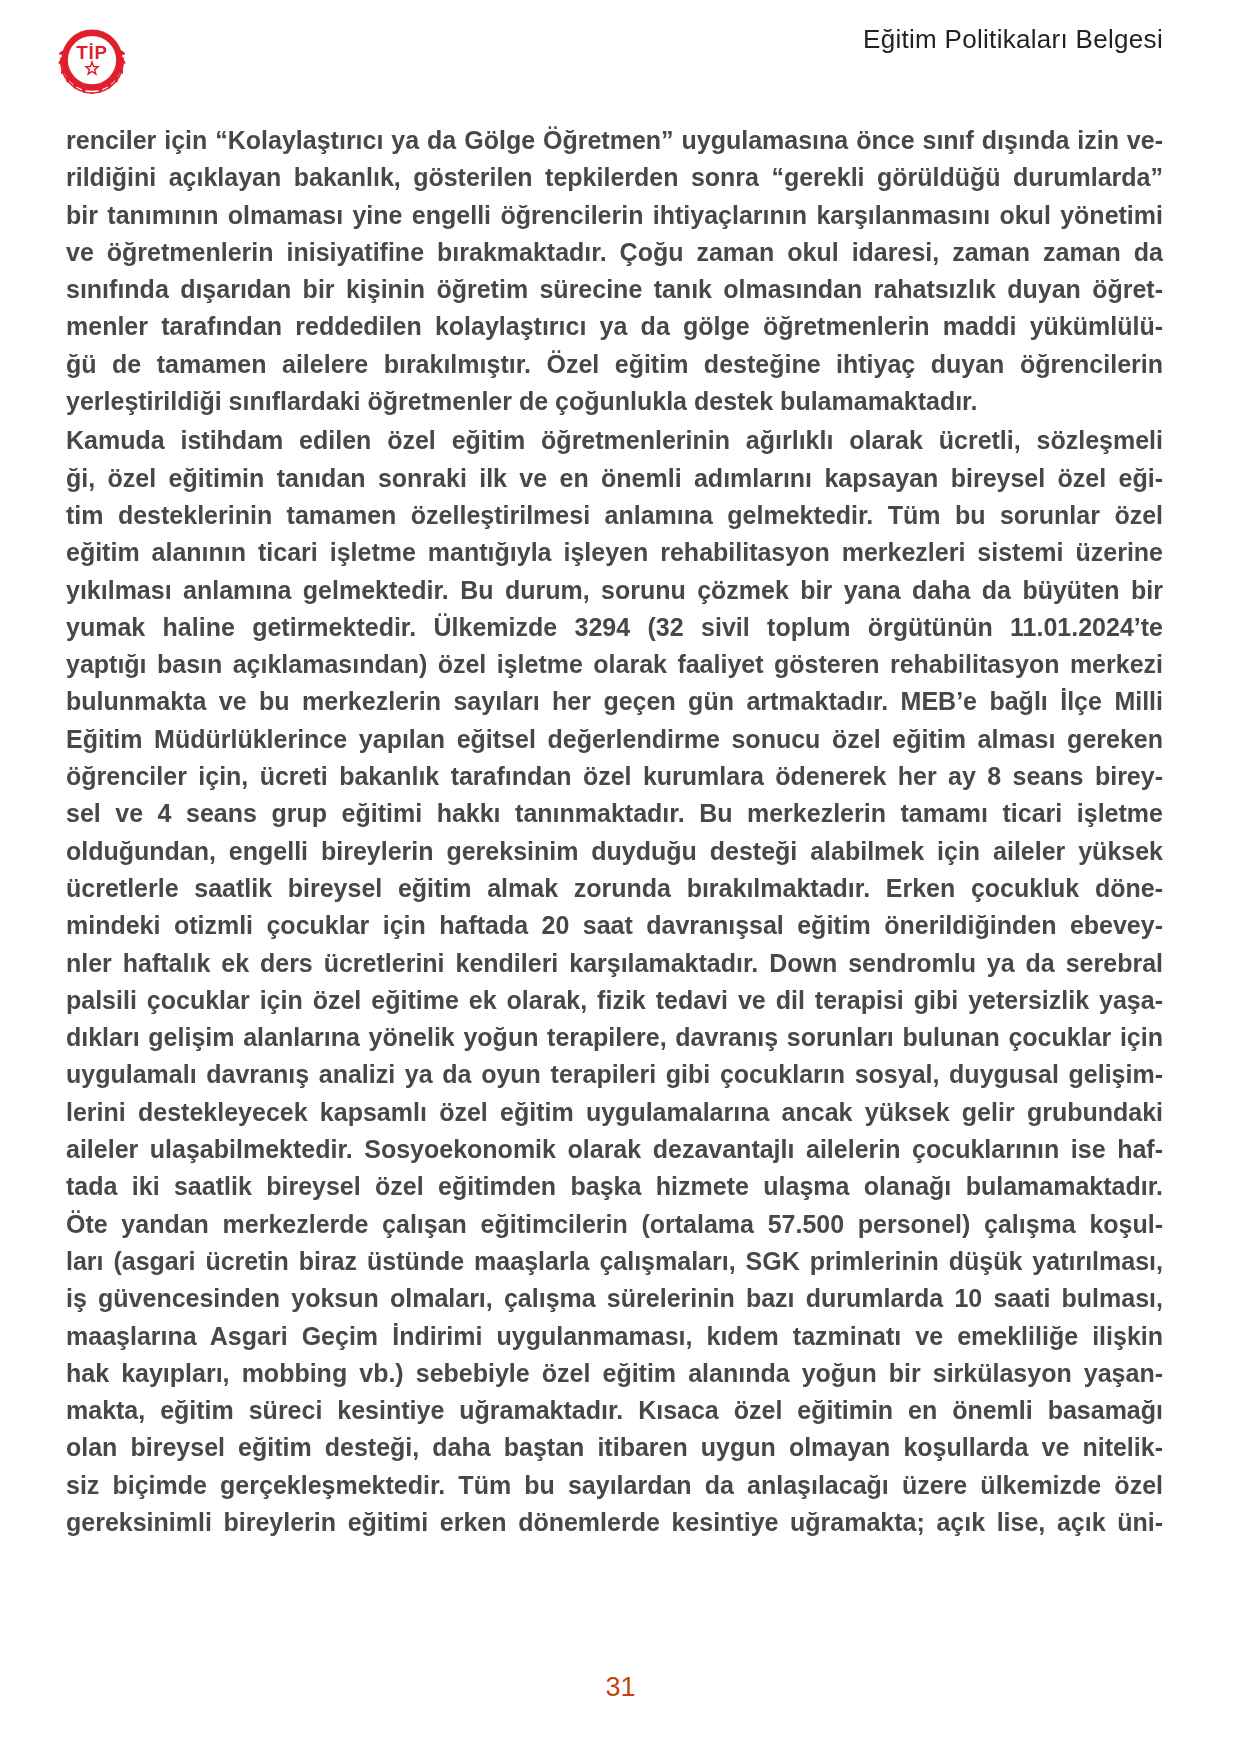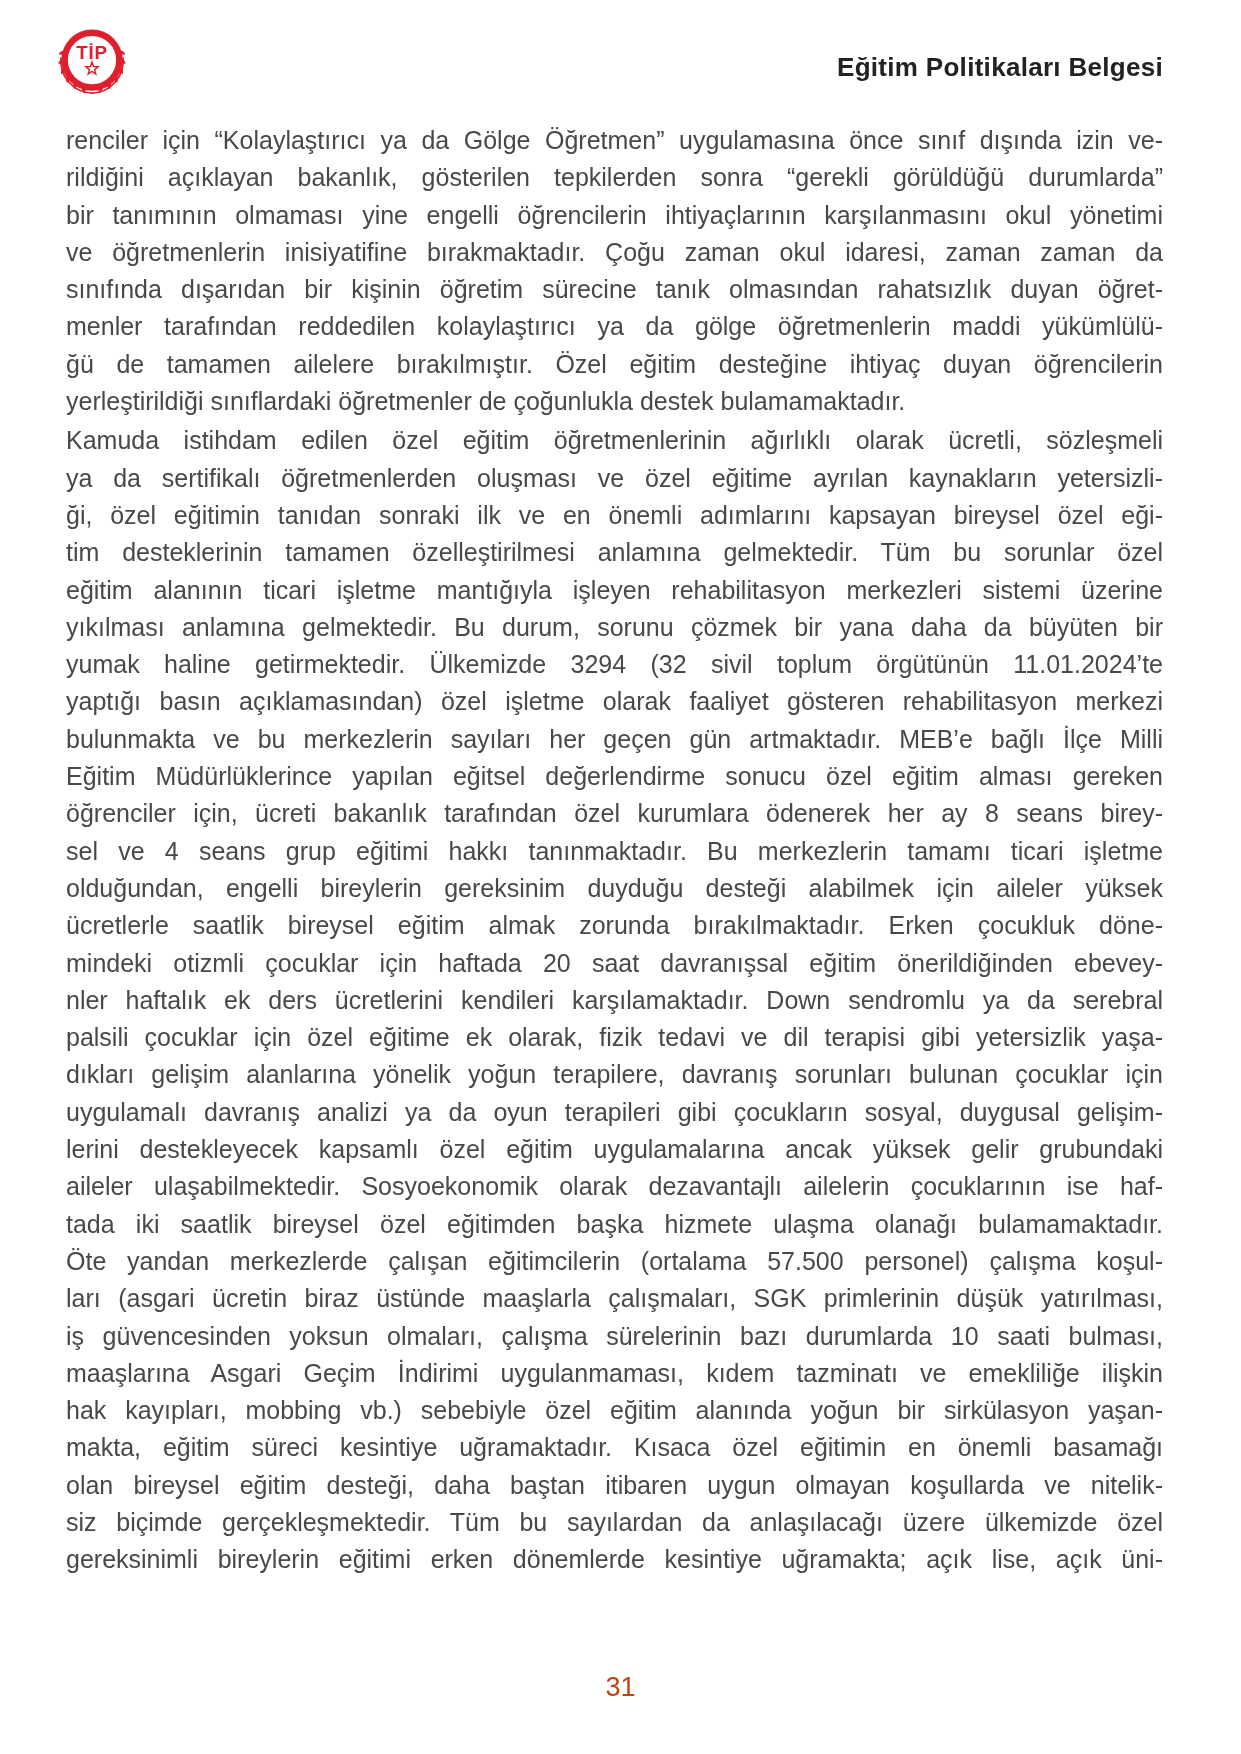--- a/index.html
+++ b/index.html
@@ -17,31 +17,30 @@
   .header{
     display:flex;
     justify-content:space-between;
     align-items:flex-start;
     padding:24px 78px 0 56px;
     height:88px;
   }
   .logo{width:72px;height:78px;flex:0 0 auto;}
   .logo svg{display:block;width:100%;height:100%;}
   .title{
-    margin-top:28px;
     font-size:26px;
-    font-weight:700;
+    font-weight:400;
     letter-spacing:.3px;
     color:var(--title-color);
   }
   .body{
     margin:10px 78px 0 66px;
     color:var(--body-color);
     font-size:25px;
-    font-weight:400;
+    font-weight:700;
   }
   .paragraph{margin:0;}
   .paragraph + .paragraph{margin-top:2px;}
   .line{
     line-height:37.3px;
     white-space:normal;
     text-align:justify;
     text-align-last:justify;
   }
   .line.para-end{
@@ -124,21 +123,20 @@
         <div class="line">rildiğini açıklayan bakanlık, gösterilen tepkilerden sonra “gerekli görüldüğü durumlarda”</div>
         <div class="line">bir tanımının olmaması yine engelli öğrencilerin ihtiyaçlarının karşılanmasını okul yönetimi</div>
         <div class="line">ve öğretmenlerin inisiyatifine bırakmaktadır. Çoğu zaman okul idaresi, zaman zaman da</div>
         <div class="line">sınıfında dışarıdan bir kişinin öğretim sürecine tanık olmasından rahatsızlık duyan öğret-</div>
         <div class="line">menler tarafından reddedilen kolaylaştırıcı ya da gölge öğretmenlerin maddi yükümlülü-</div>
         <div class="line">ğü de tamamen ailelere bırakılmıştır. Özel eğitim desteğine ihtiyaç duyan öğrencilerin</div>
         <div class="line para-end">yerleştirildiği sınıflardaki öğretmenler de çoğunlukla destek bulamamaktadır.</div>
       </div>
       <div class="paragraph">
         <div class="line">Kamuda istihdam edilen özel eğitim öğretmenlerinin ağırlıklı olarak ücretli, sözleşmeli</div>
-        <div class="line">ya da sertifikalı öğretmenlerden oluşması ve özel eğitime ayrılan kaynakların yetersizli-</div>
         <div class="line">ği, özel eğitimin tanıdan sonraki ilk ve en önemli adımlarını kapsayan bireysel özel eği-</div>
         <div class="line">tim desteklerinin tamamen özelleştirilmesi anlamına gelmektedir. Tüm bu sorunlar özel</div>
         <div class="line">eğitim alanının ticari işletme mantığıyla işleyen rehabilitasyon merkezleri sistemi üzerine</div>
         <div class="line">yıkılması anlamına gelmektedir. Bu durum, sorunu çözmek bir yana daha da büyüten bir</div>
         <div class="line">yumak haline getirmektedir. Ülkemizde 3294 (32 sivil toplum örgütünün 11.01.2024’te</div>
         <div class="line">yaptığı basın açıklamasından) özel işletme olarak faaliyet gösteren rehabilitasyon merkezi</div>
         <div class="line">bulunmakta ve bu merkezlerin sayıları her geçen gün artmaktadır. MEB’e bağlı İlçe Milli</div>
         <div class="line">Eğitim Müdürlüklerince yapılan eğitsel değerlendirme sonucu özel eğitim alması gereken</div>
         <div class="line">öğrenciler için, ücreti bakanlık tarafından özel kurumlara ödenerek her ay 8 seans birey-</div>
         <div class="line">sel ve 4 seans grup eğitimi hakkı tanınmaktadır. Bu merkezlerin tamamı ticari işletme</div>

